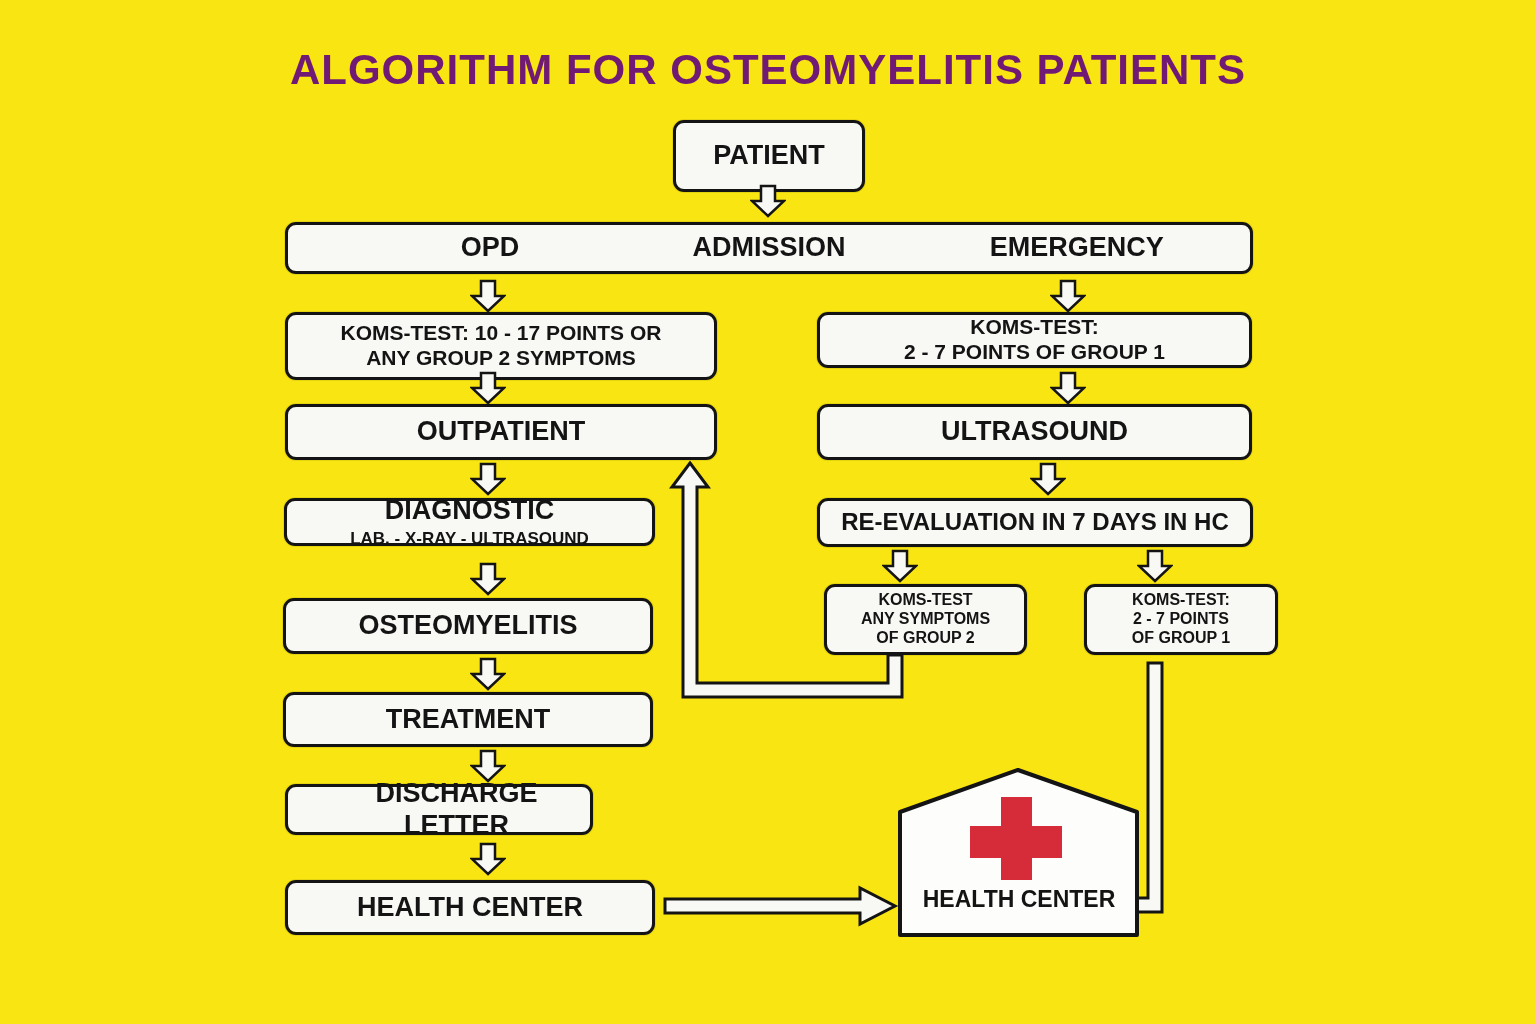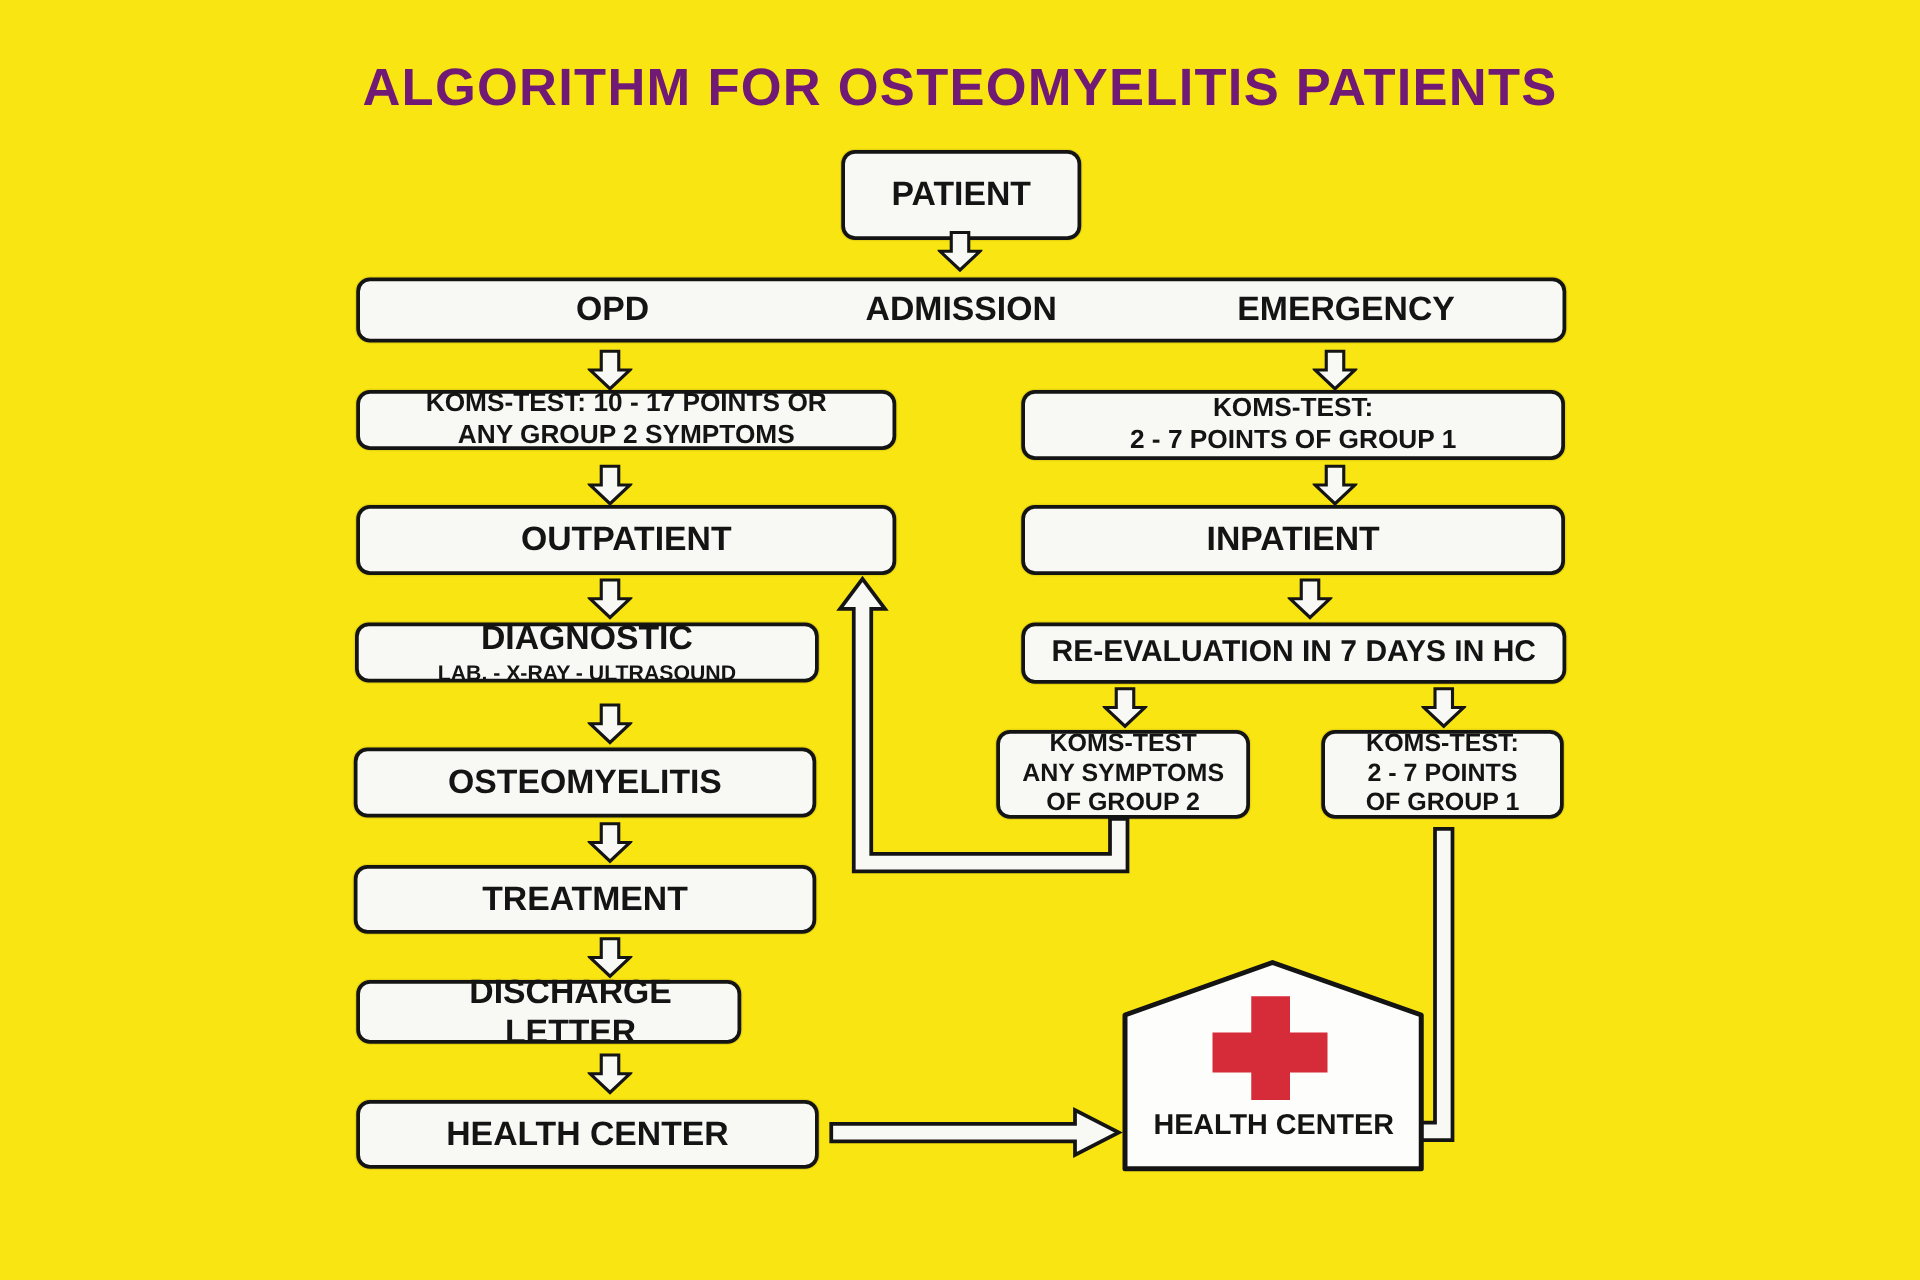--- a/index.html
+++ b/index.html
@@ -17,21 +17,21 @@
   .node {
     position:absolute; box-sizing:border-box;
     background:#F8F8F5; border:3px solid #141414; border-radius:11px;
     display:flex; flex-direction:column; align-items:center; justify-content:center;
     text-align:center; font-weight:bold; line-height:1.18;
     box-shadow:0 0 0 1px rgba(0,0,0,0.08);
   }
   .fs27 { font-size:27px; }
   .fs24 { font-size:24px; }
   .fs21 { font-size:21px; }
-  .fs18 { font-size:20px; }
+  .fs18 { font-size:16px;margin-left:27px; }
   .sub  { font-size:17px; margin-top:2px; }
   .entry-label { position:absolute; top:50%; transform:translate(-50%,-50%); font-size:27px; font-weight:bold; white-space:nowrap; }
   .arrow { position:absolute; }
   .house-label {
     position:absolute; left:898px; top:886px; width:242px;
     text-align:center; font-size:23px; font-weight:bold; color:#141414;
   }
 </style>
 </head>
 <body>
@@ -54,21 +54,21 @@
     <span class="entry-label" style="left:82%;">EMERGENCY</span>
   </div>
 
   <svg class="arrow" style="left:470px; top:279px;" width="36" height="34" viewBox="0 0 36 34">
     <polygon points="11,2 25,2 25,17 34,17 18,32 2,17 11,17" fill="#F8F8F5" stroke="#141414" stroke-width="2.5"></polygon>
   </svg>
   <svg class="arrow" style="left:1050px; top:279px;" width="36" height="34" viewBox="0 0 36 34">
     <polygon points="11,2 25,2 25,17 34,17 18,32 2,17 11,17" fill="#F8F8F5" stroke="#141414" stroke-width="2.5"></polygon>
   </svg>
 
-  <div class="node fs21" style="left:285px; top:312px; width:432px; height:48px;">
+  <div class="node fs21" style="left:285px; top:312px; width:432px; height:68px;">
     <span>KOMS-TEST: 10 - 17 POINTS OR</span>
     <span>ANY GROUP 2 SYMPTOMS</span>
   </div>
 
   <div class="node fs21" style="left:817px; top:312px; width:435px; height:56px;">
     <span>KOMS-TEST:</span>
     <span>2 - 7 POINTS OF GROUP 1</span>
   </div>
 
   <svg class="arrow" style="left:470px; top:371px;" width="36" height="34" viewBox="0 0 36 34">
@@ -76,21 +76,21 @@
   </svg>
   <svg class="arrow" style="left:1050px; top:371px;" width="36" height="34" viewBox="0 0 36 34">
     <polygon points="11,2 25,2 25,17 34,17 18,32 2,17 11,17" fill="#F8F8F5" stroke="#141414" stroke-width="2.5"></polygon>
   </svg>
 
   <div class="node fs27" style="left:285px; top:404px; width:432px; height:56px;">
     <span>OUTPATIENT</span>
   </div>
 
   <div class="node fs27" style="left:817px; top:404px; width:435px; height:56px;">
-    <span>INPATIENT</span>
+    <span>ULTRASOUND</span>
   </div>
 
   <svg class="arrow" style="left:470px; top:462px;" width="36" height="34" viewBox="0 0 36 34">
     <polygon points="11,2 25,2 25,17 34,17 18,32 2,17 11,17" fill="#F8F8F5" stroke="#141414" stroke-width="2.5"></polygon>
   </svg>
   <svg class="arrow" style="left:1030px; top:462px;" width="36" height="34" viewBox="0 0 36 34">
     <polygon points="11,2 25,2 25,17 34,17 18,32 2,17 11,17" fill="#F8F8F5" stroke="#141414" stroke-width="2.5"></polygon>
   </svg>
 
   <div class="node" style="left:284px; top:498px; width:371px; height:48px;">

